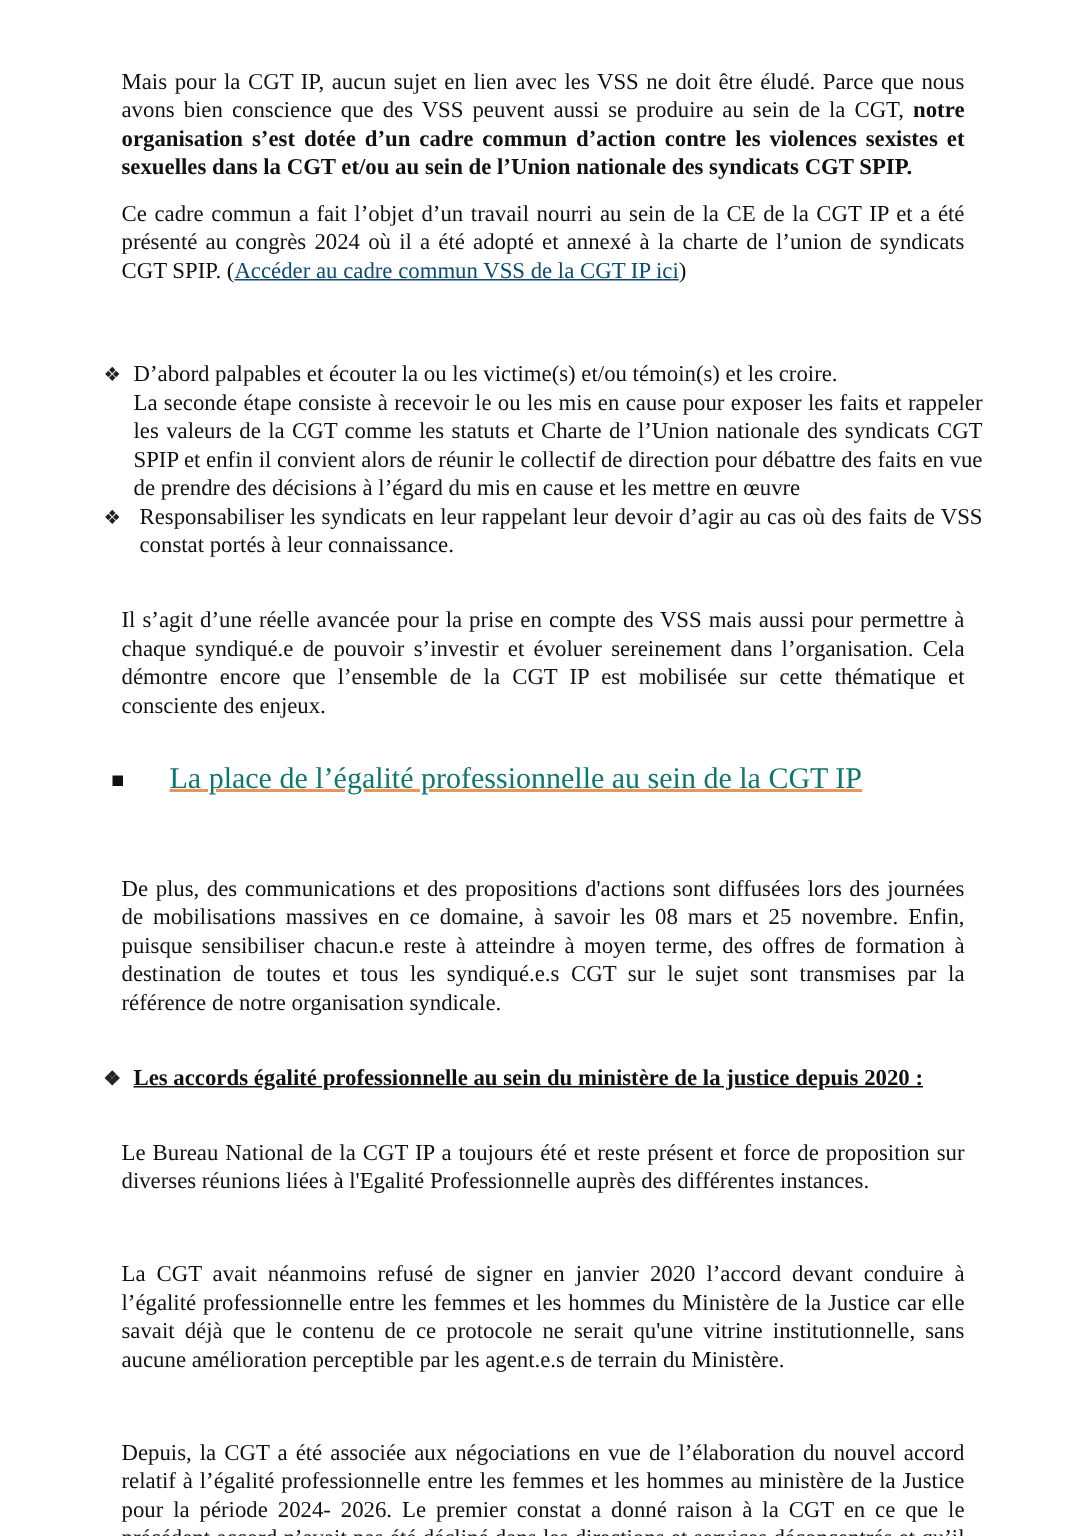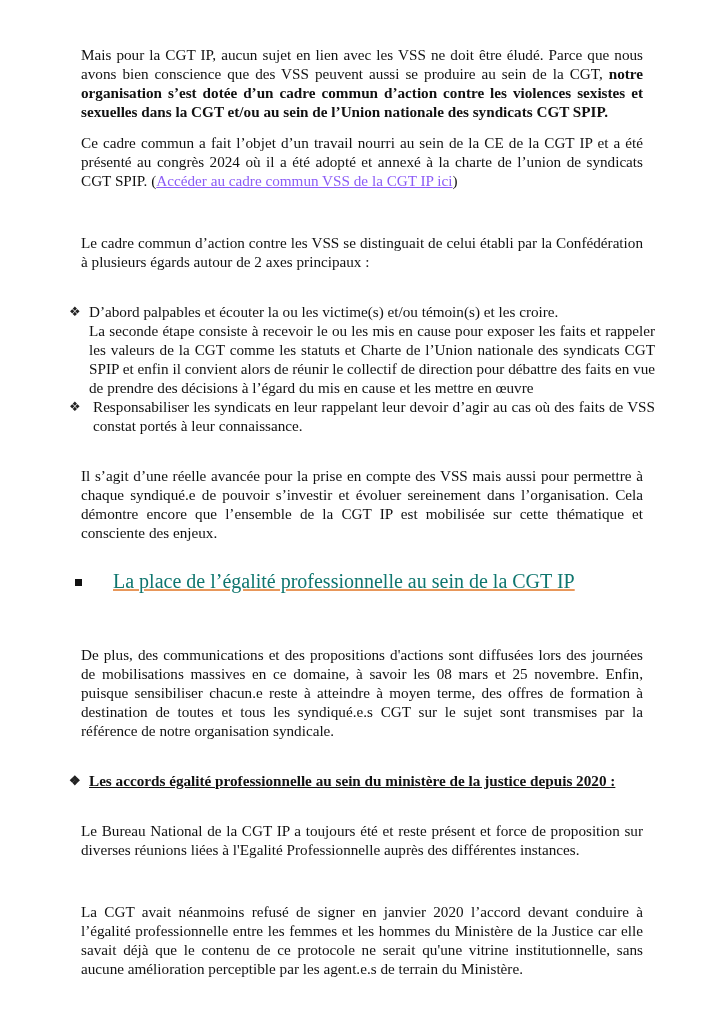--- a/index.html
+++ b/index.html
@@ -2,21 +2,21 @@
 <html><head>
 <meta charset="utf-8">
 <style>
   html, body { margin: 0; padding: 0; background: #ffffff; }
   body { width: 724px; height: 1024px; overflow: hidden; position: relative;
          font-family: "Liberation Serif", serif; color: #111; font-size: 15.2px; line-height: 19px; }
   .page { position: absolute; left: 69px; top: 33px; width: 586px; }
   p { margin: 12px; text-align: justify; }
   .gap { height: 19px; }
   .bold { font-weight: bold; }
-  a.link { color: #8b5cf6; text-decoration: underline; }
+  a.link { color: #0c4a6e; text-decoration: underline; }
   ul.diamonds { list-style: none; margin: 0; padding: 0; }
   ul.diamonds li { position: relative; padding-left: 20px; text-align: justify; }
   .diamond { position: absolute; left: 0; top: 0; font-size: 13px; color: #222; }
   .heading { position: relative; margin-top: 26px; margin-bottom: 20px; height: 26px; }
   .heading .sq { position: absolute; left: 6px; top: 11px; width: 7px; height: 7px; background: #111; }
   .heading .title { position: absolute; left: 44px; top: 0; font-size: 20px; line-height: 26px;
                     color: #0f766e; text-decoration: underline; text-decoration-color: #e8975a; }
   .subhead { position: relative; padding-left: 20px; font-weight: bold; text-decoration: underline; }
   .subhead .diamond { text-decoration: none; }
 </style>
@@ -25,21 +25,20 @@
 
 <div class="page">
 
   <p>
     <span>Mais pour la CGT IP, aucun sujet en lien avec les VSS ne doit être éludé. Parce que nous avons bien conscience que des VSS peuvent aussi se produire au sein de la CGT, </span><span class="bold">notre organisation s’est dotée d’un cadre commun d’action contre les violences sexistes et sexuelles dans la CGT et/ou au sein de l’Union nationale des syndicats CGT SPIP.</span>
   </p>
   <p>
     <span>Ce cadre commun a fait l’objet d’un travail nourri au sein de la CE de la CGT IP et a été présenté au congrès 2024 où il a été adopté et annexé à la charte de l’union de syndicats CGT SPIP. (</span><a class="link" href="#">Accéder au cadre commun VSS de la CGT IP ici</a><span>)</span>
   </p>
   <div class="gap"></div>
-  <p>Le cadre commun d’action contre les VSS se distinguait de celui établi par la Confédération à plusieurs égards autour de 2 axes principaux :</p>
   <div class="gap"></div>
 
   <ul class="diamonds">
     <li>
       <span class="diamond">❖</span>
       <div>D’abord palpables et écouter la ou les victime(s) et/ou témoin(s) et les croire.</div>
       <div>La seconde étape consiste à recevoir le ou les mis en cause pour exposer les faits et rappeler les valeurs de la CGT comme les statuts et Charte de l’Union nationale des syndicats CGT SPIP et enfin il convient alors de réunir le collectif de direction pour débattre des faits en vue de prendre des décisions à l’égard du mis en cause et les mettre en œuvre</div>
     </li>
     <li>
       <span class="diamond">❖</span>

